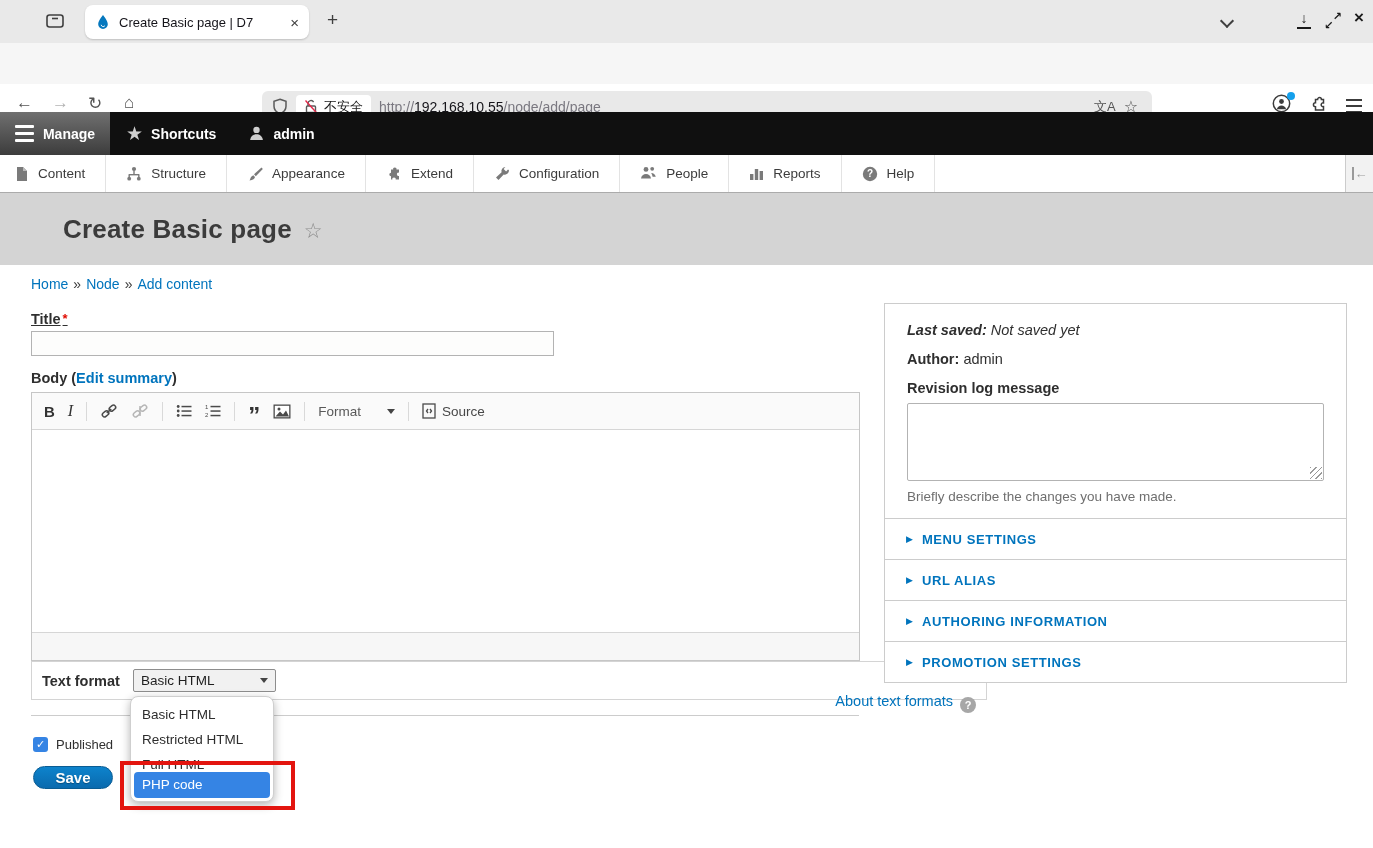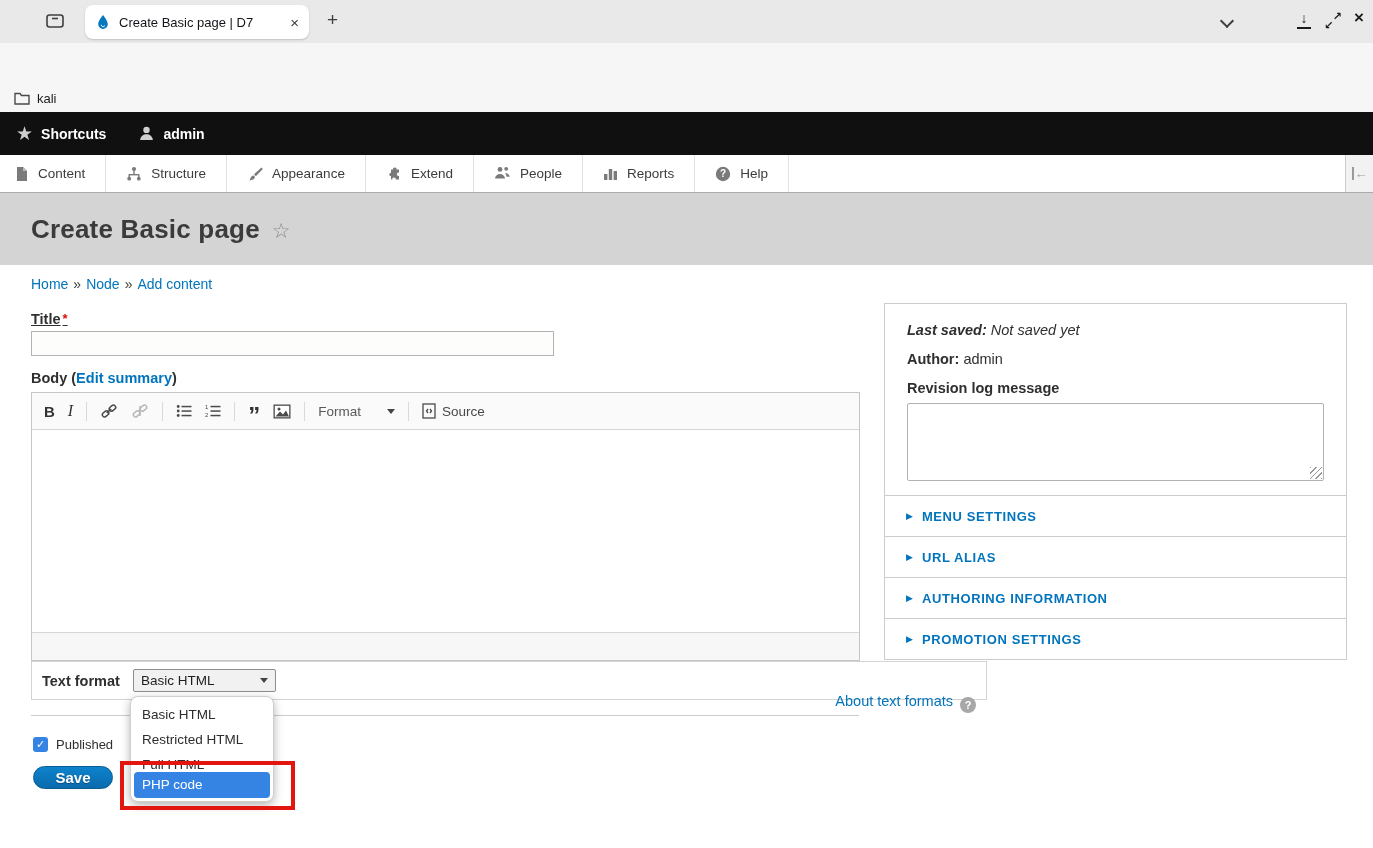--- a/index.html
+++ b/index.html
@@ -67,21 +67,21 @@
     border-right:1px solid #e3e3e3; font-size:13.5px; color:#3c3c3c; }
   .tray-item:first-child { padding-left:14px; }
   .tray-toggle { position:absolute; right:0; top:0; width:28px; height:37px; background:#f2f2f2;
     border-left:1px solid #ccc; display:flex; align-items:center; justify-content:center; gap:1px; }
   .tray-toggle .bar { width:2px; height:13px; background:#9a9a9a; }
   .tray-toggle .arr { color:#9a9a9a; font-size:13px; font-weight:bold; }
 
   
   .pagehead { position:absolute; left:0; top:193px; width:1373px; height:72px; background:#d4d4d4;
     display:flex; align-items:center; padding-left:31px; gap:12px; }
-  .pagehead h1 { font-size:26px; font-weight:bold; color:#3b3b3b; letter-spacing:.2px; }
+  .pagehead h1 { font-size:26px; font-weight:bold; color:#3b3b3b; letter-spacing:.2px;margin-left:32px; }
   .head-star { font-size:21px; color:#8b8b8b; margin-top:4px; }
 
   .breadcrumb { position:absolute; left:31px; top:276px; font-size:14px; color:#3a3a3a; }
   .breadcrumb a { color:#0074bd; text-decoration:none; }
   .breadcrumb .sep { margin:0 5px; }
 
   .fld-label { position:absolute; font-weight:bold; font-size:14.5px; color:#2f2f2f; }
   .req { color:#e00b00; font-weight:bold; font-size:13px; vertical-align:top; margin-left:2px; }
   .link { color:#0074bd; text-decoration:none; }
   .title-input { position:absolute; left:31px; top:331px; width:523px; height:25px;
@@ -228,30 +228,30 @@
           <path d="M5.5 4.5h2.1a1.9 1.9 0 1 1 3.8 0h2.1v3.4a1.9 1.9 0 1 0 0 3.7v3.4H5.5v-3.2a1.9 1.9 0 1 1 0-4.1Z" fill="none" stroke="#3c3c3c" stroke-width="1.5"></path>
         </svg>
     </span>
     <span class="menu-bars">
         <i></i>
         <i></i>
         <i></i>
       </span>
   </div>
 
-  <div class="bookmarks">
-    <span>
-      <svg width="16" height="13" viewBox="0 0 16 13">
-          <path d="M1 1.5h5l1.5 2H15v8.5H1Z" fill="none" stroke="#4a4a4a" stroke-width="1.4"></path>
-        </svg>
-    </span>
-    <span class="bm-label">kali</span>
-  </div>
 
   <div class="adminbar">
+    <div class="manage-tab">
+      <span class="burger">
+          <i></i>
+          <i></i>
+          <i></i>
+        </span>
+      <span class="abar-label">Manage</span>
+    </div>
     <div class="abar-item">
       <span class="abar-star">★</span>
       <span class="abar-label">Shortcuts</span>
     </div>
     <div class="abar-item">
       <span>
         <svg width="17" height="17" viewBox="0 0 16 16">
             <circle cx="8" cy="4.6" r="3" fill="#cfcfcf"></circle>
             <path d="M2 14c.5-3.4 3-5.2 6-5.2s5.5 1.8 6 5.2Z" fill="#cfcfcf"></path>
           </svg>
@@ -293,20 +293,28 @@
         </span>
       <span>Appearance</span>
     </div>
     <div class="tray-item">
       <span>
           <svg width="16" height="16" viewBox="0 0 16 16" fill="#7a7a7a">
             <path d="M5 3.5h2.2a1.7 1.7 0 1 1 3.3 0H13v3.2a1.7 1.7 0 1 0 0 3.3v3.5H9.7a1.7 1.7 0 1 0-3.3 0H5v-3.3a1.7 1.7 0 1 1 0-3.4Z"></path>
           </svg>
         </span>
       <span>Extend</span>
+    </div>
+    <div class="tray-item">
+      <span>
+          <svg width="16" height="16" viewBox="0 0 16 16" fill="#7a7a7a">
+            <path d="M15 4.6a4 4 0 0 1-5.3 3.8L4.5 14 2 11.5l5.6-5.2A4 4 0 0 1 11.4 1L9.6 2.9l2.5 2.5L14 3.5c.6.3 1 .6 1 1.1Z"></path>
+          </svg>
+        </span>
+      <span>Configuration</span>
     </div>
     <div class="tray-item">
       <span>
           <svg width="17" height="16" viewBox="0 0 17 16" fill="#7a7a7a">
             <circle cx="6" cy="3.4" r="2.4"></circle>
             <path d="M1 12.5c.4-3 2.4-4.6 5-4.6s4.6 1.6 5 4.6Z"></path>
             <circle cx="12.2" cy="2.8" r="1.9"></circle>
             <path d="M11.2 7c2.3.1 4 1.4 4.6 3.8h-3.2c-.3-1.6-.7-2.8-1.4-3.8Z"></path>
           </svg>
         </span>
@@ -463,20 +471,21 @@
       <div class="meta-row">
         <span class="b">Author:</span>
         <span>admin</span>
       </div>
       <div class="meta-row" style="margin-bottom:0">
         <span class="b">Revision log message</span>
       </div>
       <div class="rev-area">
         <span class="grippie"></span>
       </div>
+      <div class="help-text">Briefly describe the changes you have made.</div>
     </div>
     <div class="section">
       <span class="sec-arrow">▶</span>
       <span class="sec-title">MENU SETTINGS</span>
     </div>
     <div class="section">
       <span class="sec-arrow">▶</span>
       <span class="sec-title">URL ALIAS</span>
     </div>
     <div class="section">

